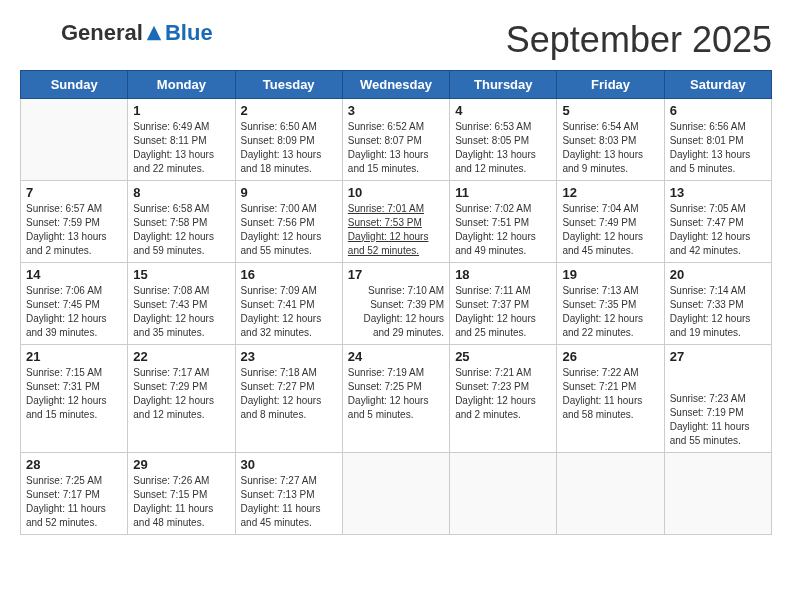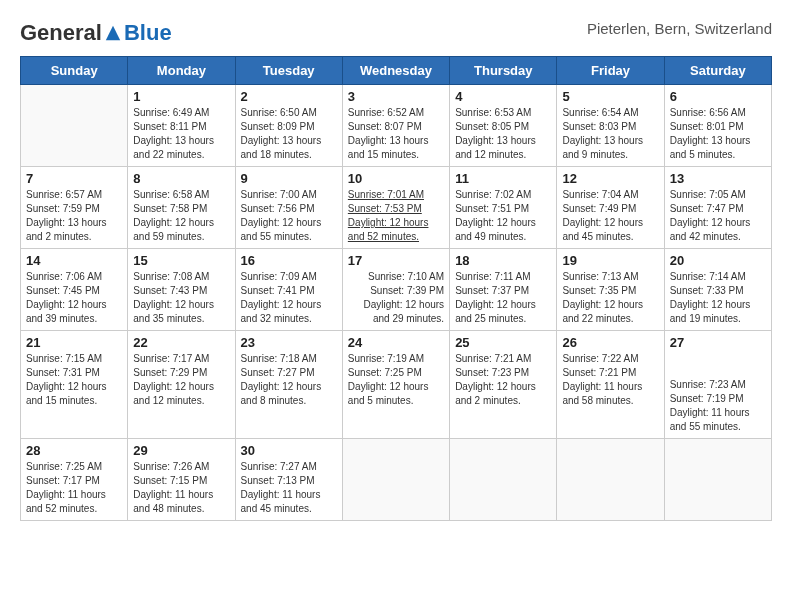--- a/index.html
+++ b/index.html
@@ -20,20 +20,21 @@
       display: flex;
       flex-direction: column;
       align-items: flex-start;
     }
     .logo-text {
       display: flex;
       align-items: center;
       font-size: 22px;
       font-weight: bold;
       color: #333;
+      margin-left: 41px;
     }
     .logo-general { color: #333; }
     .logo-blue { color: #1a6ab5; }
     .logo-icon {
       width: 18px;
       height: 18px;
       margin: 0 2px;
     }
     .title-block { text-align: right; }
     .month-title {
@@ -88,21 +89,21 @@
   <div class="logo">
     <div class="logo-text">
       <span class="logo-general">General</span>
       <svg class="logo-icon" viewBox="0 0 20 20">
         <polygon points="10,2 18,18 2,18" fill="#1a6ab5"></polygon>
       </svg>
       <span class="logo-blue">Blue</span>
     </div>
   </div>
   <div class="title-block">
-    <div class="location">Pieterlen, Bern, Switzerland</div>
+    <div class="month-title">September 2025</div>
   </div>
 </div>
 
 <table>
   <thead>
     <tr>
     <th>Sunday</th>
         <th>Monday</th>
         <th>Tuesday</th>
         <th>Wednesday</th>

